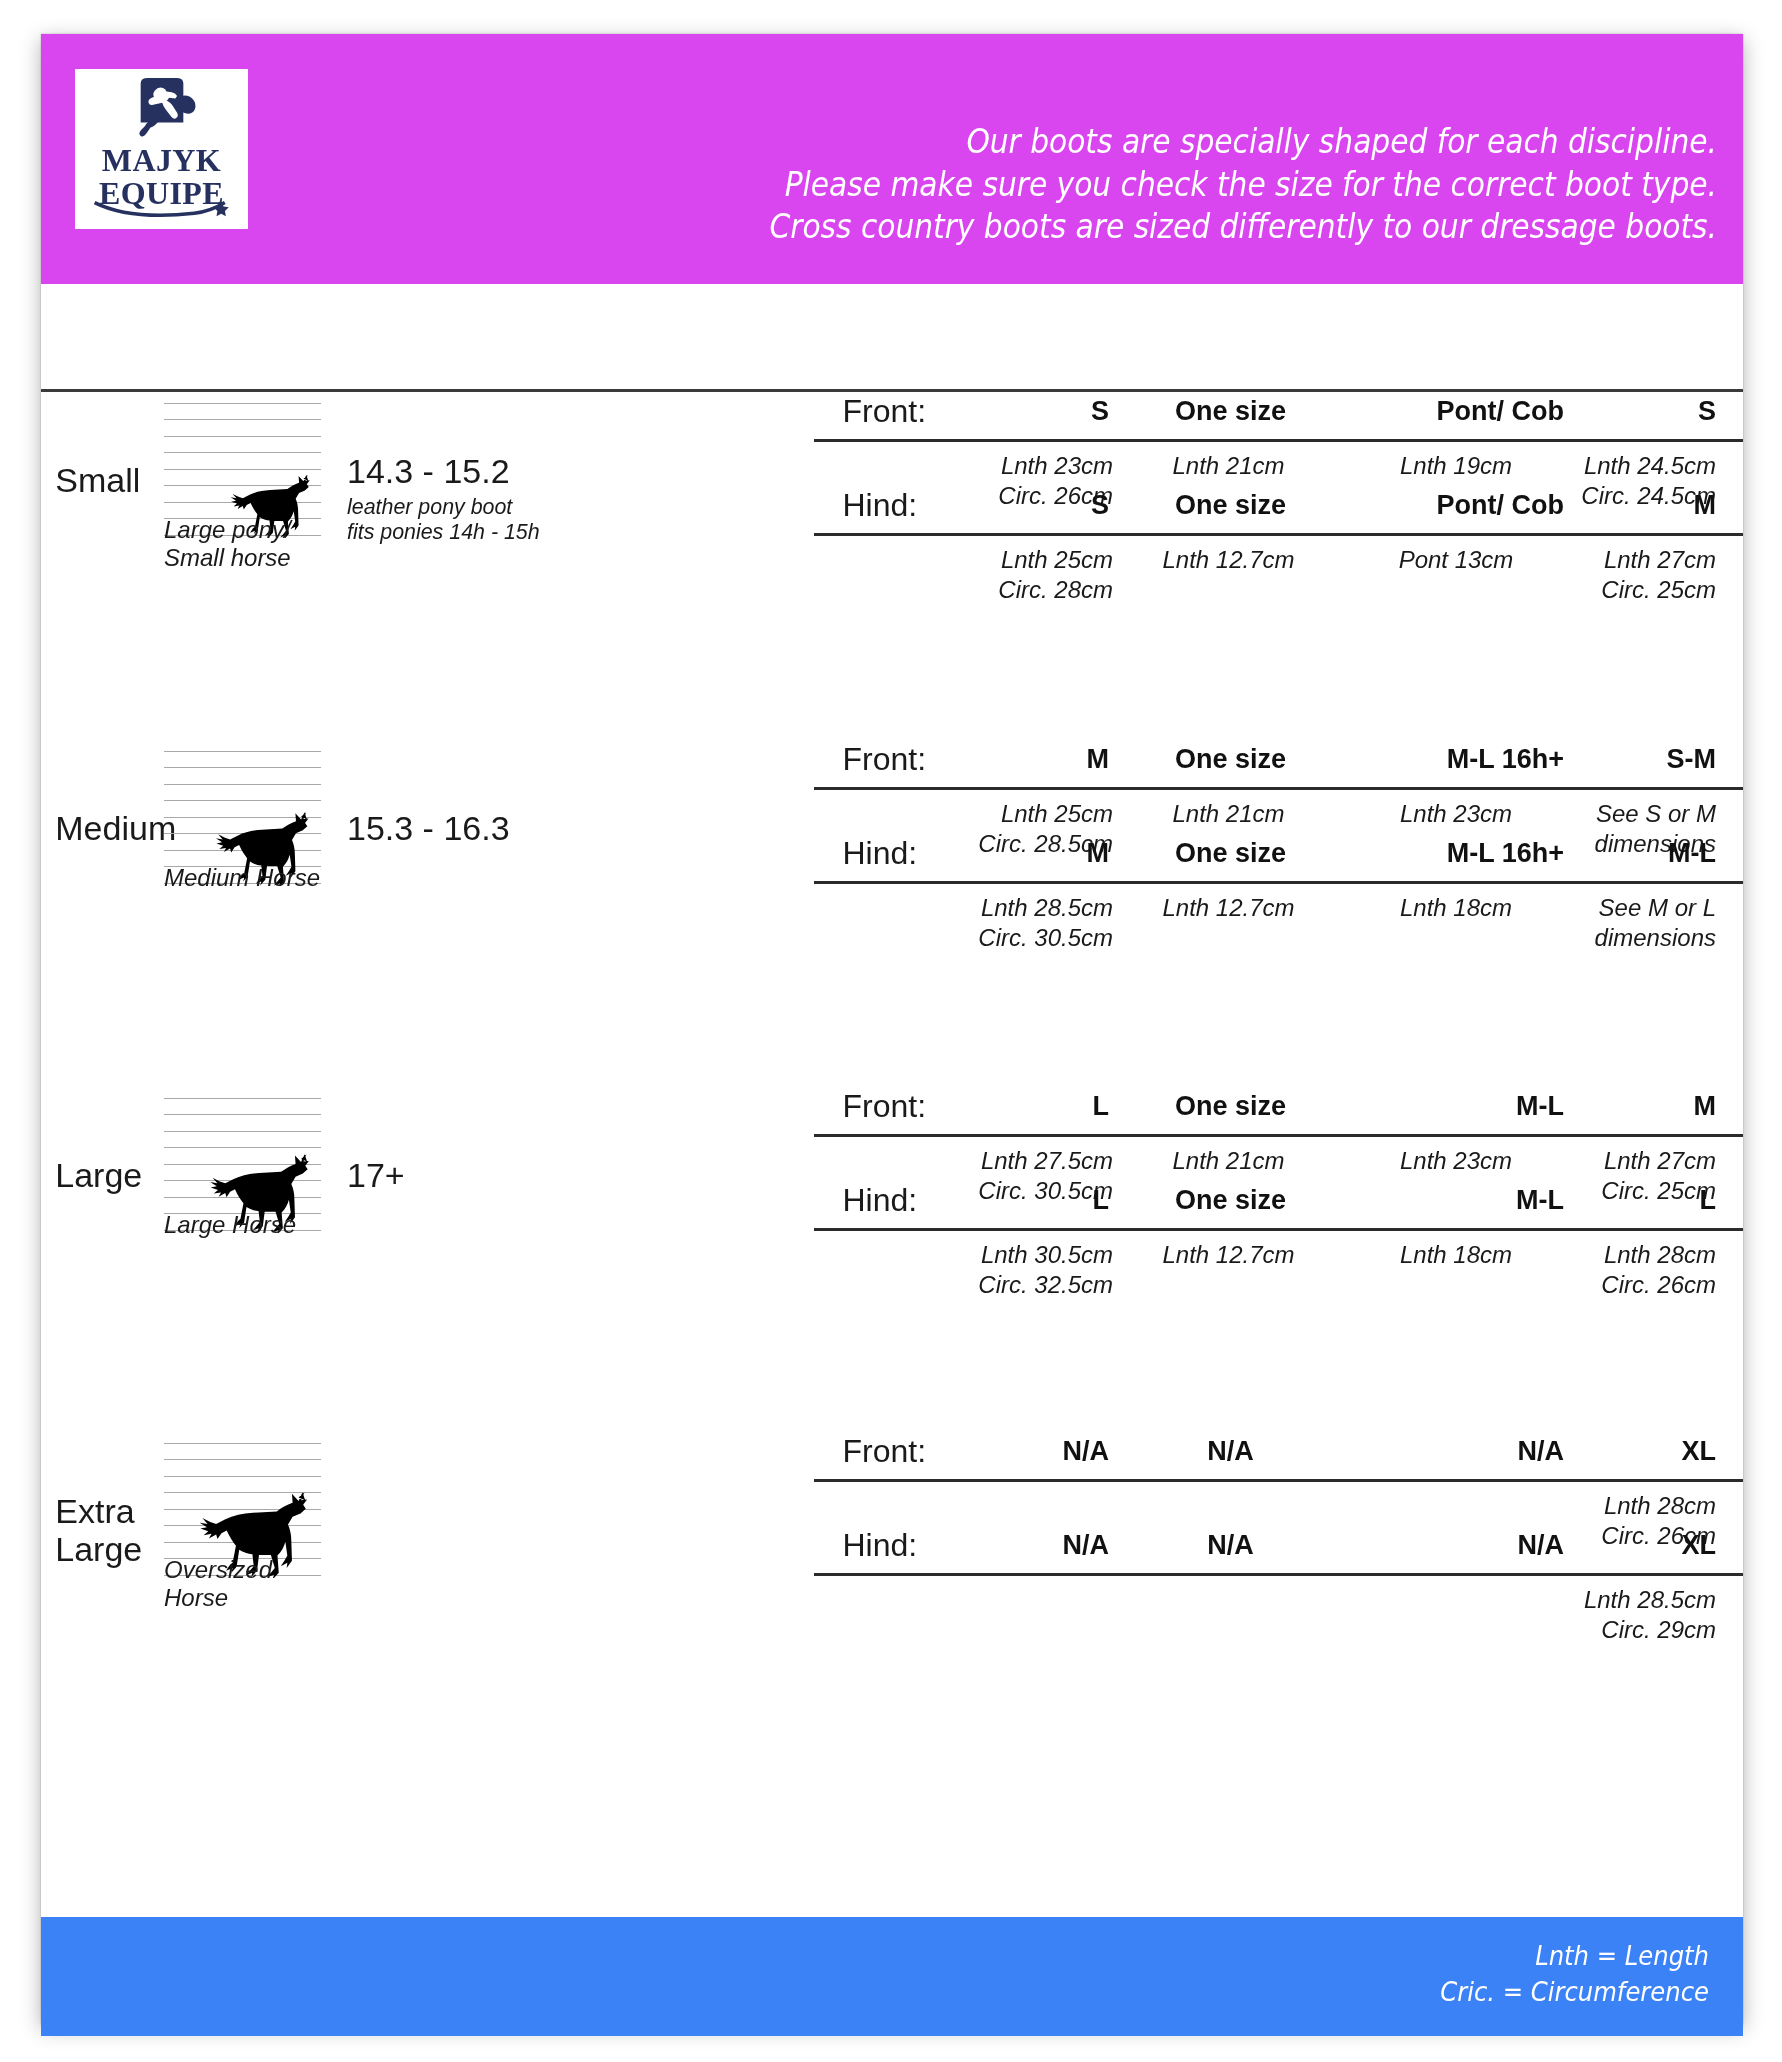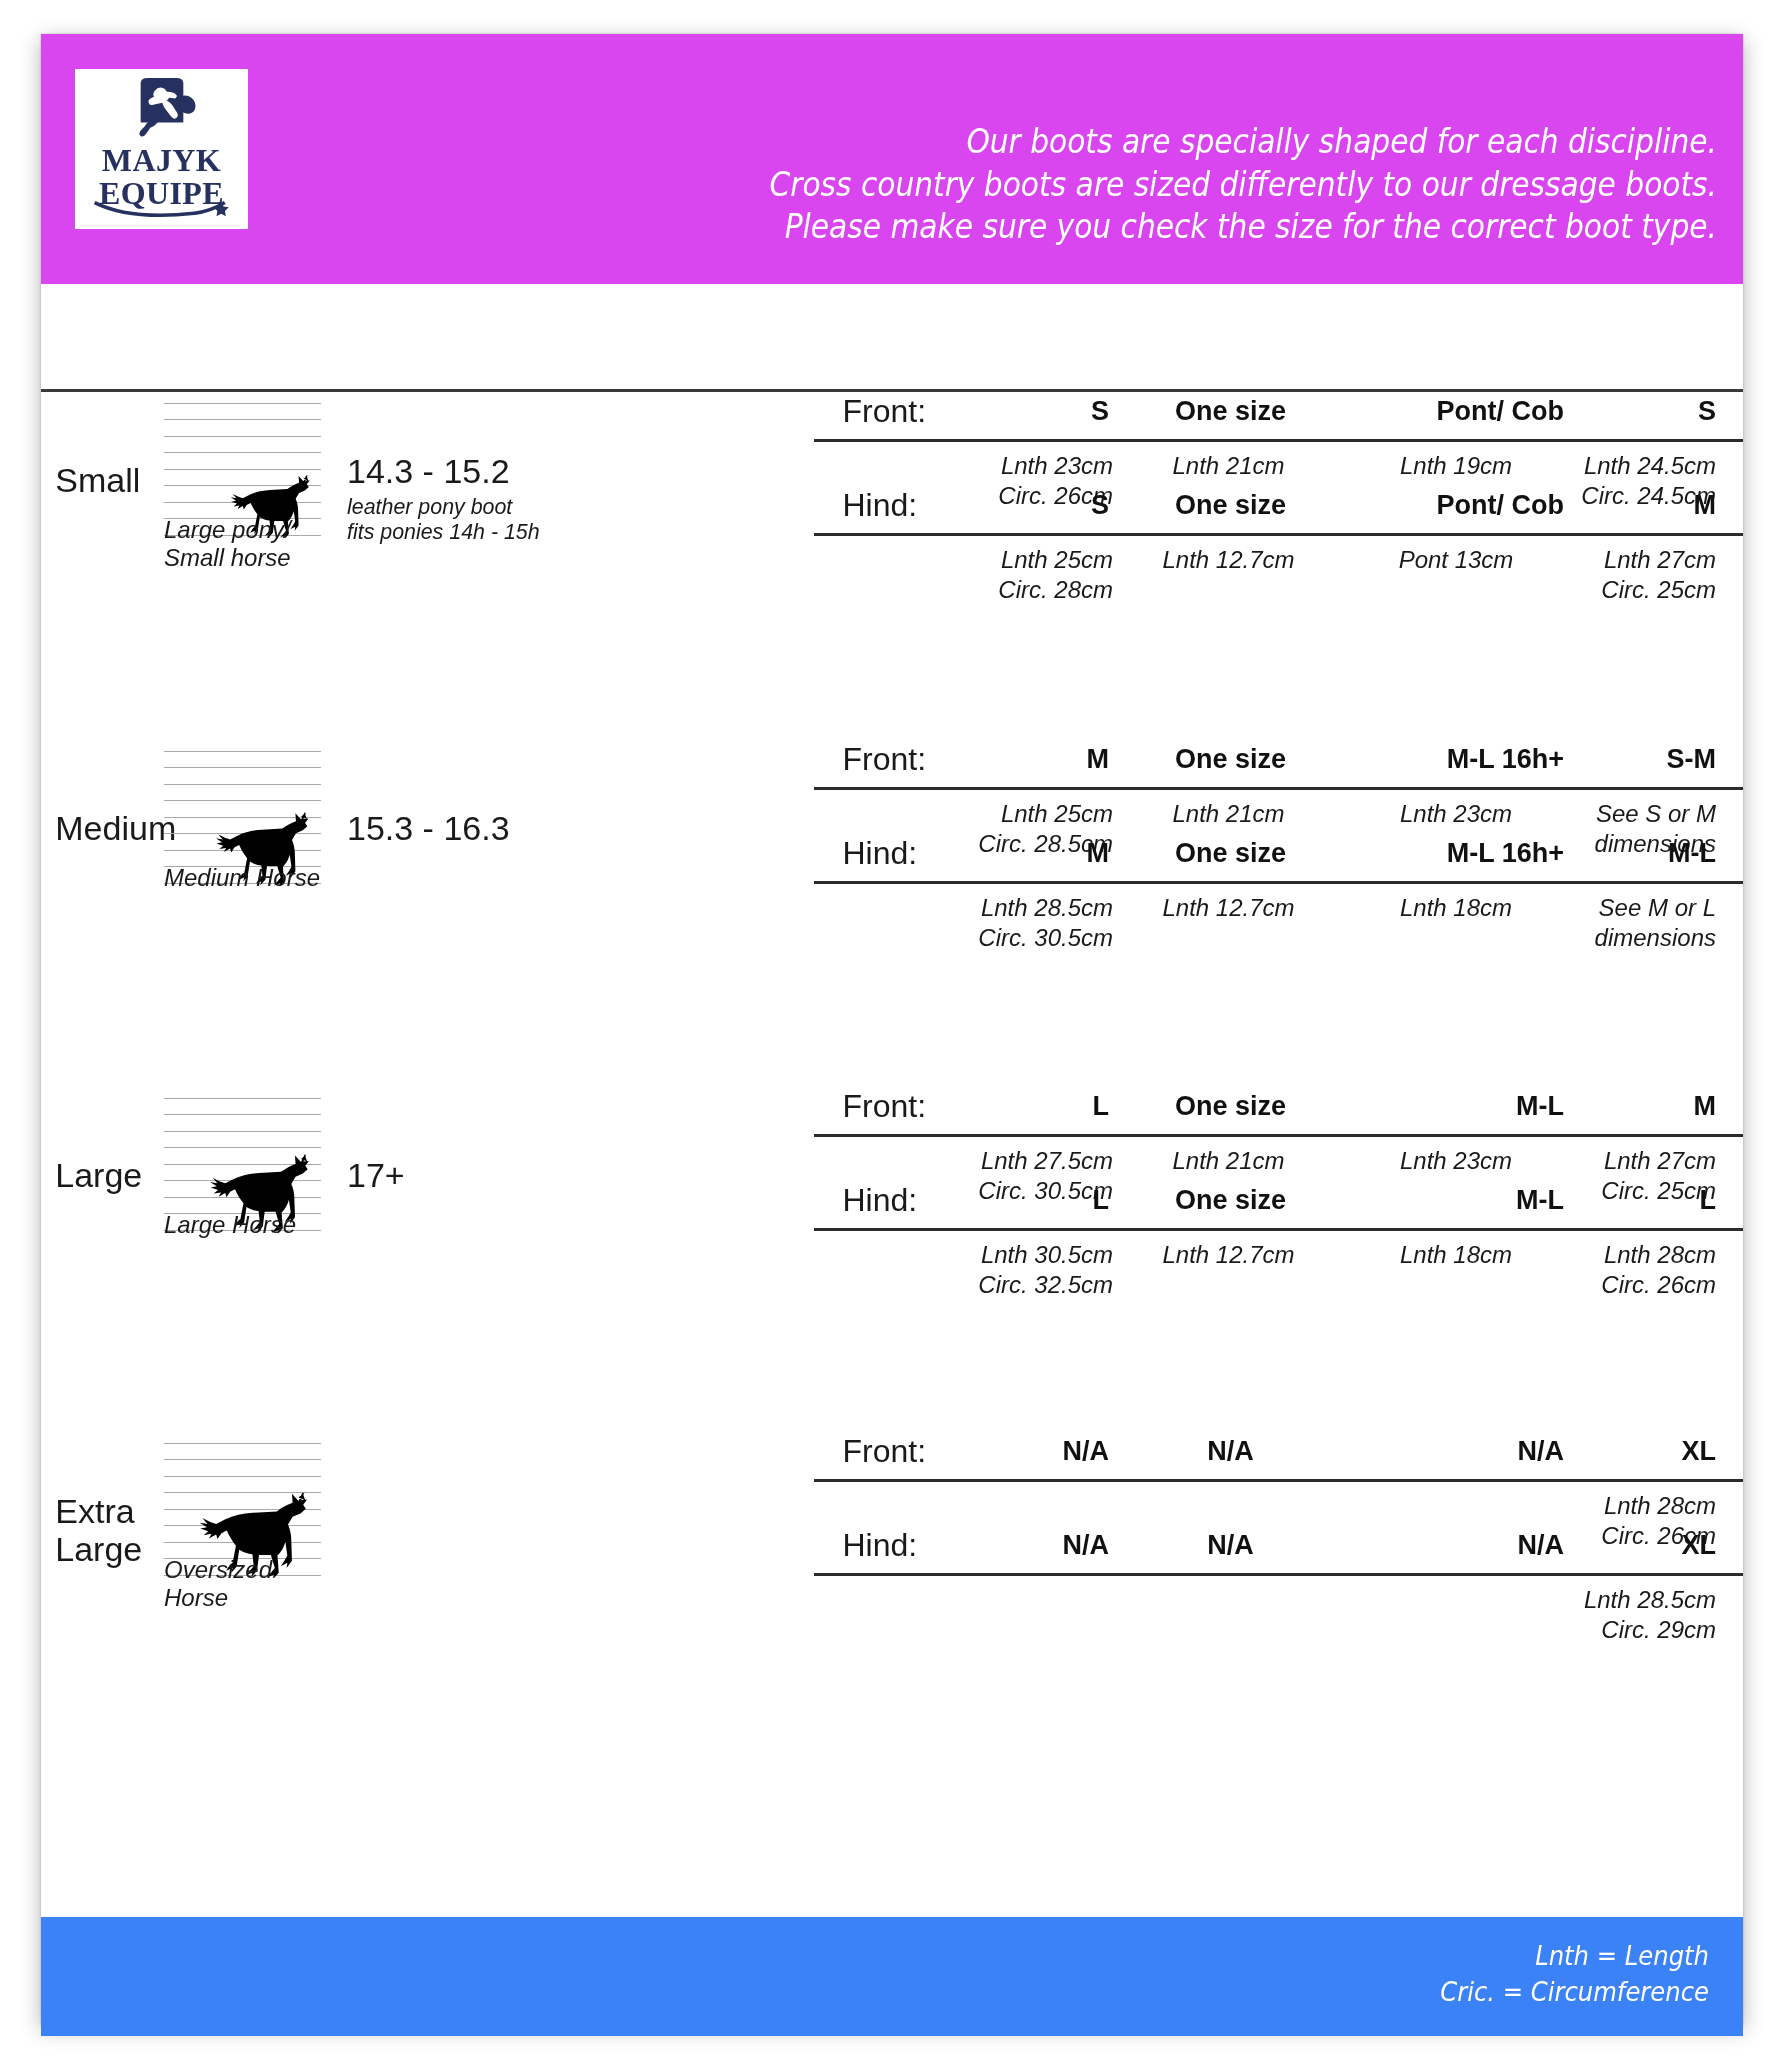--- a/index.html
+++ b/index.html
@@ -202,22 +202,22 @@
           <span class="l2">EQUIPE</span>
         </div>
         <svg id="logo-swoosh" viewBox="0 0 158 24">
           <path d="M4 4 q40 20 112 12 q18-2 34-12" fill="none" stroke="#26315f" stroke-width="4"></path>
           <path d="M146 3 l2.6 5.4 l5.9 .8 l-4.3 4.2 l1 5.9 l-5.2-2.8 l-5.3 2.8 l1-5.9 l-4.3-4.2 l6-0.8 z" fill="#26315f"></path>
         </svg>
       </div>
 
       <div id="header-text">
         <span class="hline">Our boots are specially shaped for each discipline.</span>
+        <span class="hline">Please make sure you check the size for the correct boot type.</span>
         <span class="hline">Cross country boots are sized differently to our dressage boots.</span>
-        <span class="hline">Please make sure you check the size for the correct boot type.</span>
       </div>
     </div>
 
     <div id="head-rule"></div>
 
     <div id="rows" style="position: absolute; height: 1426px;">
         <div class="row" style="height:348px;top:0;position:absolute;top:0px">
           <div class="row-size-label" style="top:70px">Small</div>
           <div class="horse-cell" style="top:11.6px">
             <div class="ruler">

